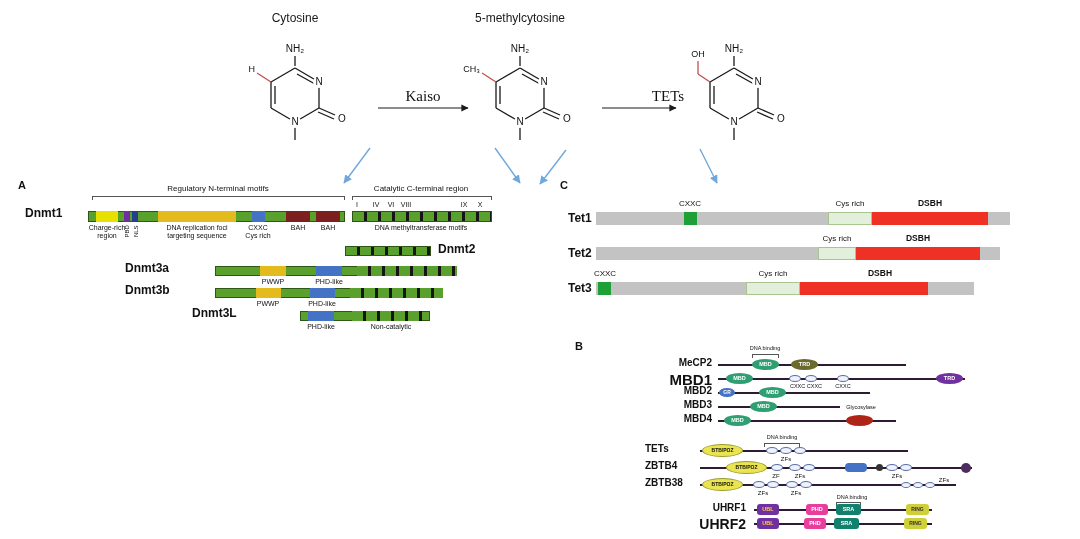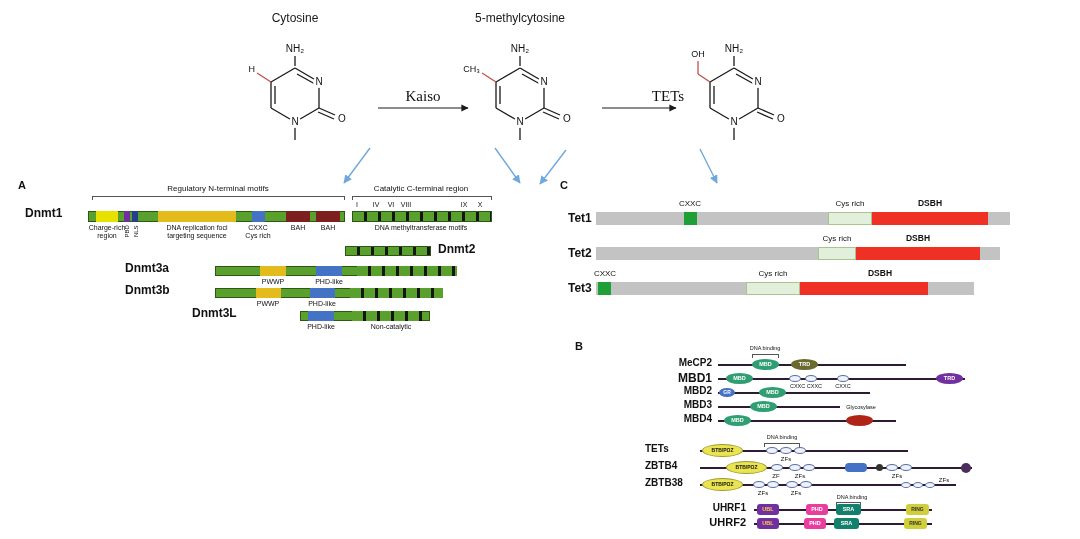--- a/index.html
+++ b/index.html
@@ -186,21 +186,21 @@
     <div class="txt" style="top: 358px; font-size: 10px; font-weight: bold; right: 368px; text-align: right;">MeCP2</div>
     <div class="shp" style="left: 718px; top: 364px; width: 188px; height: 2px; background: rgb(45, 27, 51);"></div>
     <div class="txt" style="top: 346px; font-size: 5.5px; left: 765px; transform: translateX(-50%);">DNA binding</div>
     <div class="bracket" style="left: 752px; top: 354px; width: 27px;"></div>
     <div class="shp" style="left: 752px; top: 359px; width: 27px; height: 11px; background: rgb(47, 158, 114); border-radius: 50%;">
       <div class="shptxt" style="font-size: 5.5px; color: rgb(255, 255, 255);">MBD</div>
     </div>
     <div class="shp" style="left: 791px; top: 359px; width: 27px; height: 11px; background: rgb(106, 106, 46); border-radius: 50%;">
       <div class="shptxt" style="font-size: 5.5px; color: rgb(255, 255, 255);">TRD</div>
     </div>
-    <div class="txt" style="top: 372px; font-size: 12px; font-weight: bold; right: 368px; text-align: right;">MBD1</div>
+    <div class="txt" style="top: 372px; font-size: 15px; font-weight: bold; right: 368px; text-align: right;">MBD1</div>
     <div class="shp" style="left: 718px; top: 378px; width: 247px; height: 2px; background: rgb(45, 27, 51);"></div>
     <div class="shp" style="left: 726px; top: 373px; width: 27px; height: 11px; background: rgb(47, 158, 114); border-radius: 50%;">
       <div class="shptxt" style="font-size: 5.5px; color: rgb(255, 255, 255);">MBD</div>
     </div>
     <div class="shp" style="left: 789px; top: 375px; width: 12px; height: 7px; background: rgb(238, 242, 250); border-radius: 50%; border: 1px solid rgb(91, 110, 168);"></div>
     <div class="shp" style="left: 805px; top: 375px; width: 12px; height: 7px; background: rgb(238, 242, 250); border-radius: 50%; border: 1px solid rgb(91, 110, 168);"></div>
     <div class="shp" style="left: 837px; top: 375px; width: 12px; height: 7px; background: rgb(238, 242, 250); border-radius: 50%; border: 1px solid rgb(91, 110, 168);"></div>
     <div class="txt" style="top: 384px; font-size: 5.5px; left: 806px; transform: translateX(-50%);">CXXC CXXC</div>
     <div class="txt" style="top: 384px; font-size: 5.5px; left: 843px; transform: translateX(-50%);">CXXC</div>
     <div class="shp" style="left: 936px; top: 373px; width: 27px; height: 11px; background: rgb(112, 48, 160); border-radius: 50%;">
@@ -277,21 +277,21 @@
       <div class="shptxt" style="font-size: 5.5px; color: rgb(255, 255, 255);">PHD</div>
     </div>
     <div class="txt" style="top: 495px; font-size: 5.5px; left: 852px; transform: translateX(-50%);">DNA binding</div>
     <div class="bracket" style="left: 836px; top: 502px; width: 25px;"></div>
     <div class="shp" style="left: 836px; top: 504px; width: 25px; height: 11px; background: rgb(18, 128, 108); border-radius: 3px;">
       <div class="shptxt" style="font-size: 5.5px; color: rgb(255, 255, 255);">SRA</div>
     </div>
     <div class="shp" style="left: 906px; top: 504px; width: 23px; height: 11px; background: rgb(207, 207, 58); border-radius: 3px;">
       <div class="shptxt" style="font-size: 5px; color: rgb(51, 51, 51);">RING</div>
     </div>
-    <div class="txt" style="top: 517px; font-size: 11px; font-weight: bold; right: 334px; text-align: right;">UHRF2</div>
+    <div class="txt" style="top: 517px; font-size: 14px; font-weight: bold; right: 334px; text-align: right;">UHRF2</div>
     <div class="shp" style="left: 754px; top: 523px; width: 178px; height: 2px; background: rgb(45, 27, 51);"></div>
     <div class="shp" style="left: 757px; top: 518px; width: 22px; height: 11px; background: rgb(112, 48, 160); border-radius: 3px;">
       <div class="shptxt" style="font-size: 5.5px; color: rgb(255, 210, 74);">UBL</div>
     </div>
     <div class="shp" style="left: 804px; top: 518px; width: 22px; height: 11px; background: rgb(232, 62, 158); border-radius: 3px;">
       <div class="shptxt" style="font-size: 5.5px; color: rgb(255, 255, 255);">PHD</div>
     </div>
     <div class="shp" style="left: 834px; top: 518px; width: 25px; height: 11px; background: rgb(18, 128, 108); border-radius: 3px;">
       <div class="shptxt" style="font-size: 5.5px; color: rgb(255, 255, 255);">SRA</div>
     </div>

